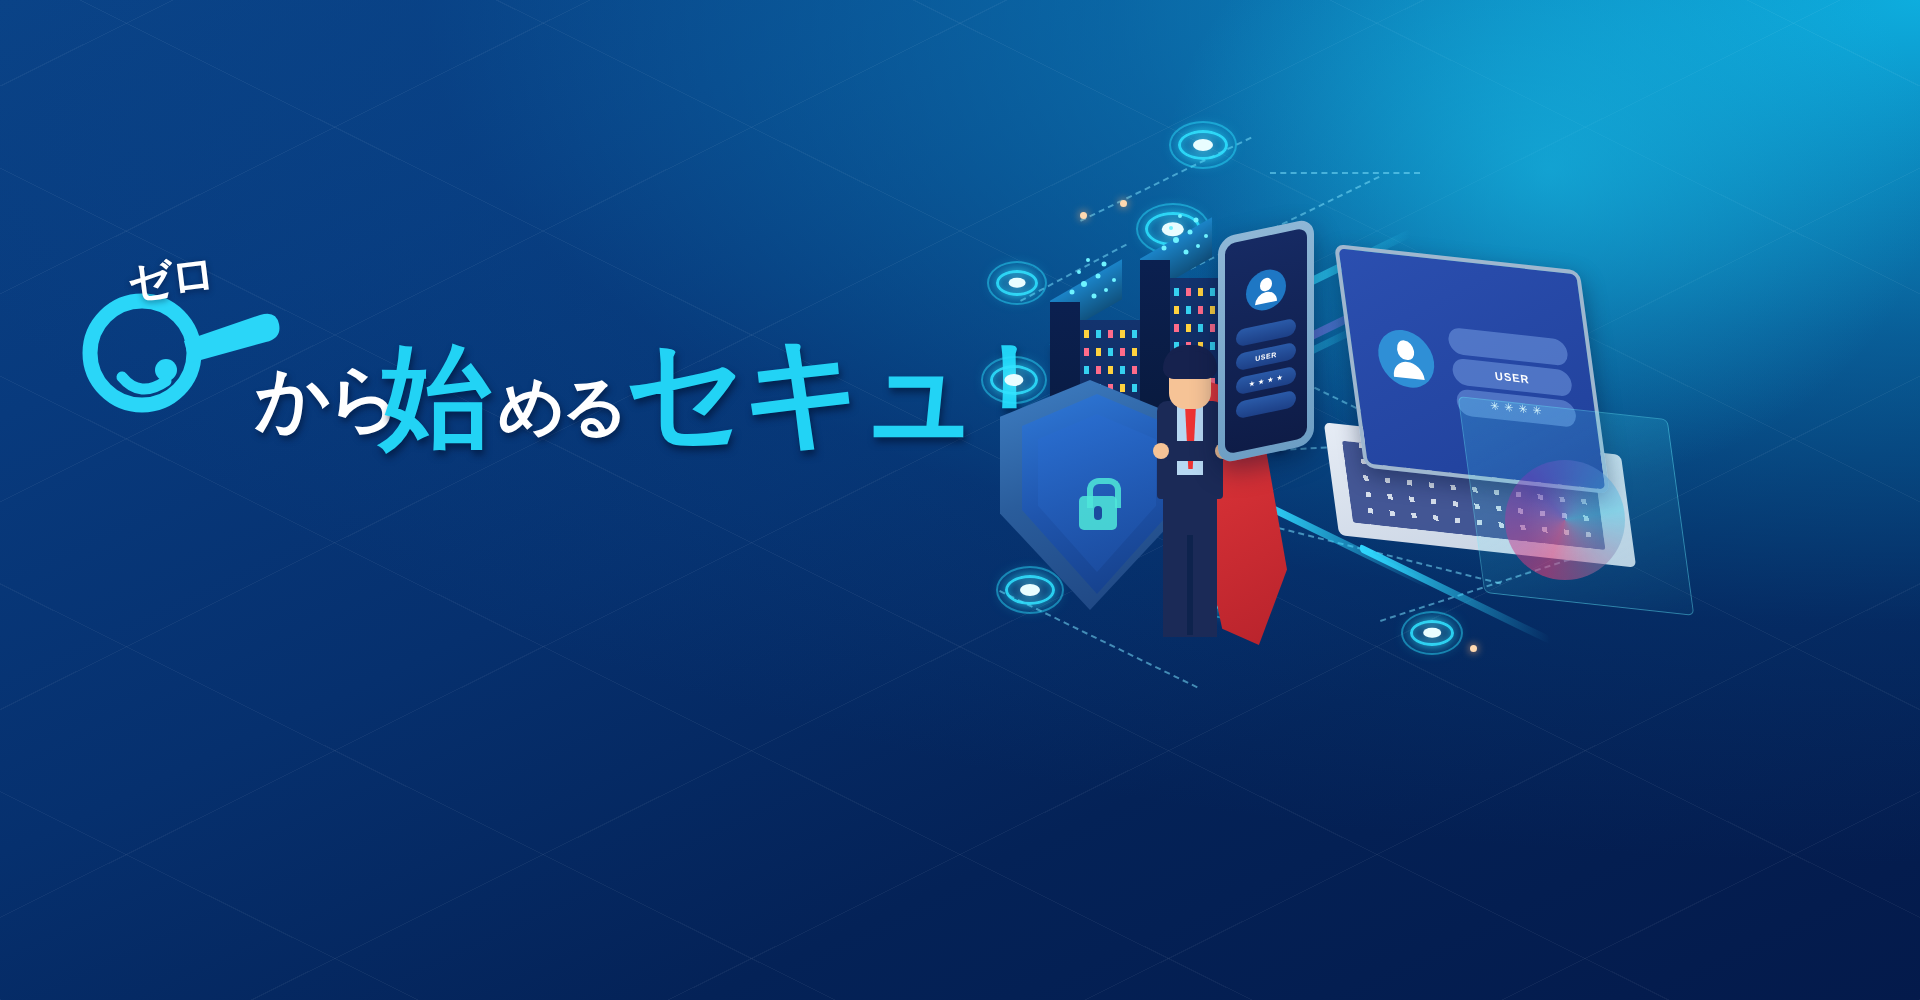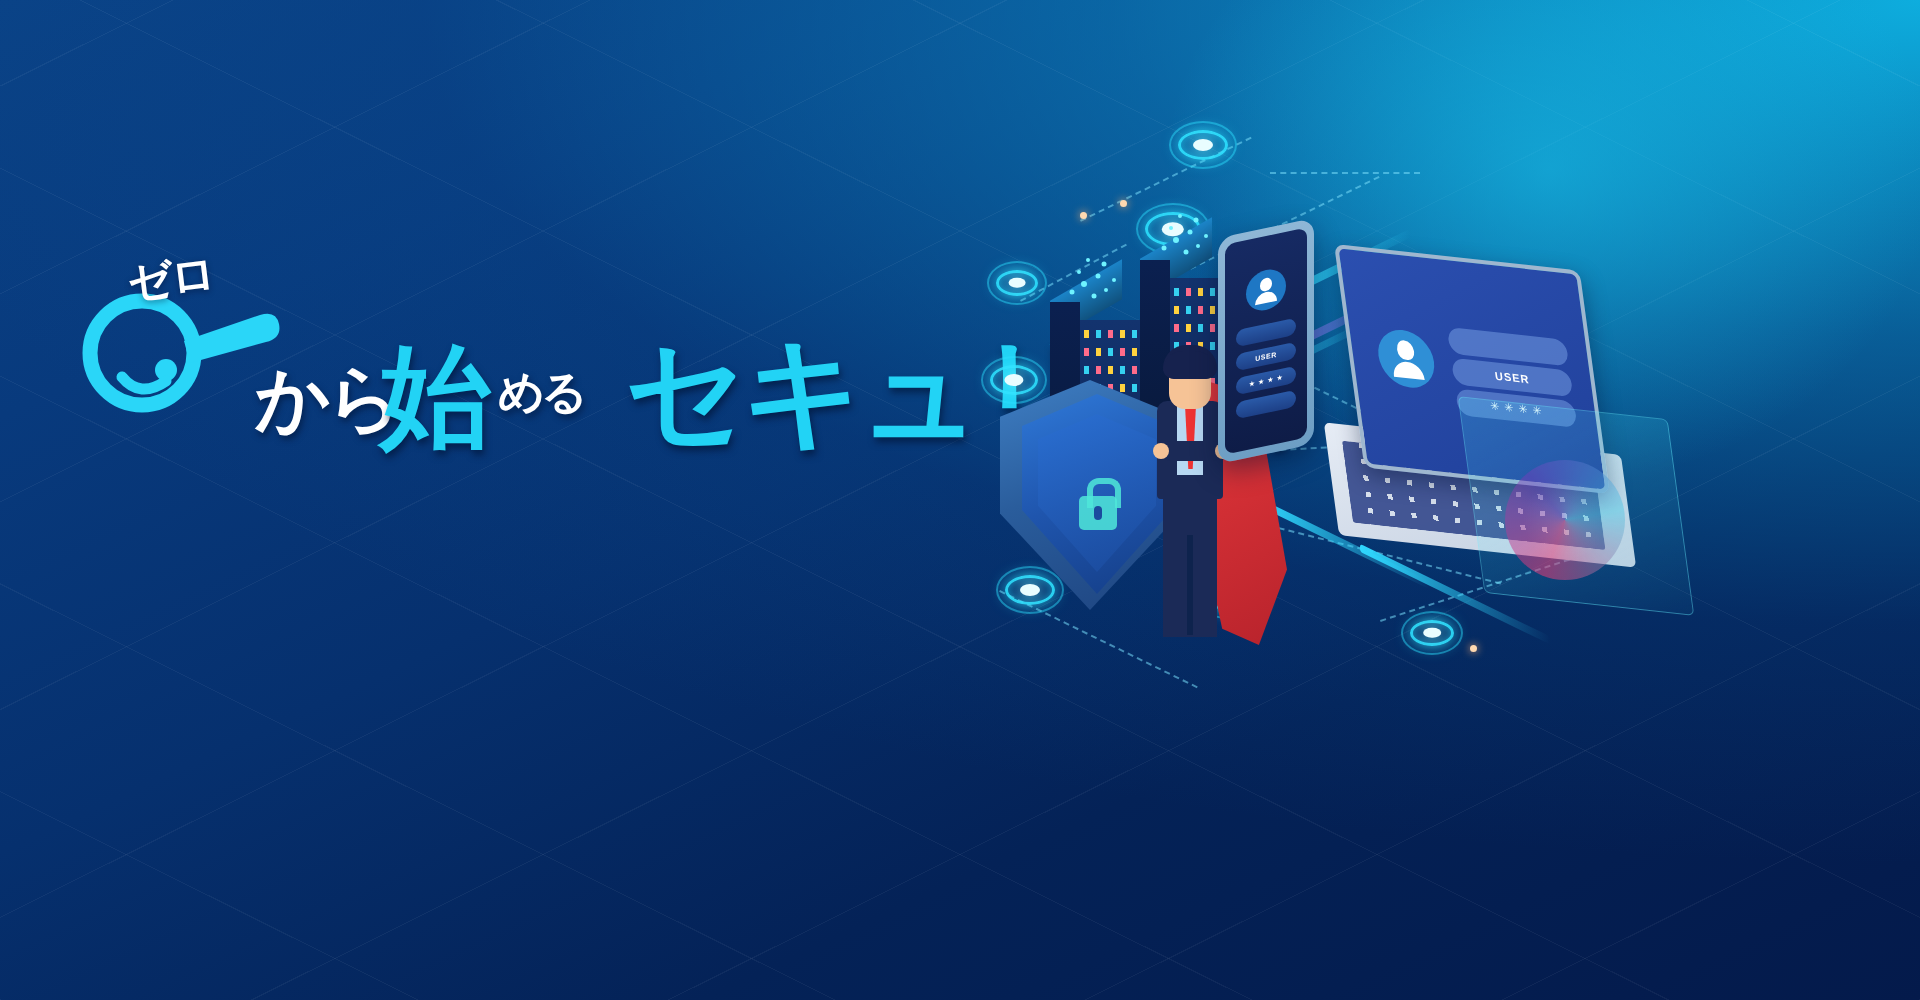--- a/index.html
+++ b/index.html
@@ -43,21 +43,21 @@
   .t-kara,.t-meru{
     color:#ffffff;font-weight:bold;
     text-shadow:2px 4px 6px rgba(2,16,48,.55);
   }
   .t-hajime,.t-sec{
     color:#22d3f5;font-weight:bold;
     text-shadow:2px 5px 7px rgba(2,16,48,.6);
   }
   .t-kara{position:absolute;left:175px;top:100px;font-size:74px;letter-spacing:-4px;}
   .t-hajime{position:absolute;left:300px;top:72px;font-size:112px;letter-spacing:-6px;}
-  .t-meru{position:absolute;left:418px;top:112px;font-size:46px;letter-spacing:-4px;}
+  .t-meru{position:absolute;left:418px;top:112px;font-size:66px;letter-spacing:-4px;}
   .t-sec{position:absolute;left:545px;top:62px;font-size:120px;letter-spacing:-6px;white-space:nowrap;}
 
   .pill{
     position:absolute;left:210px;top:297px;
     display:inline-flex;align-items:center;justify-content:center;
     height:62px;padding:0 40px;border-radius:34px;
     background:#22dcf8;color:#0c1f6b;
     font-size:42px;font-weight:bold;letter-spacing:-1px;white-space:nowrap;
     box-shadow:0 6px 16px rgba(2,14,44,.35);
   }

